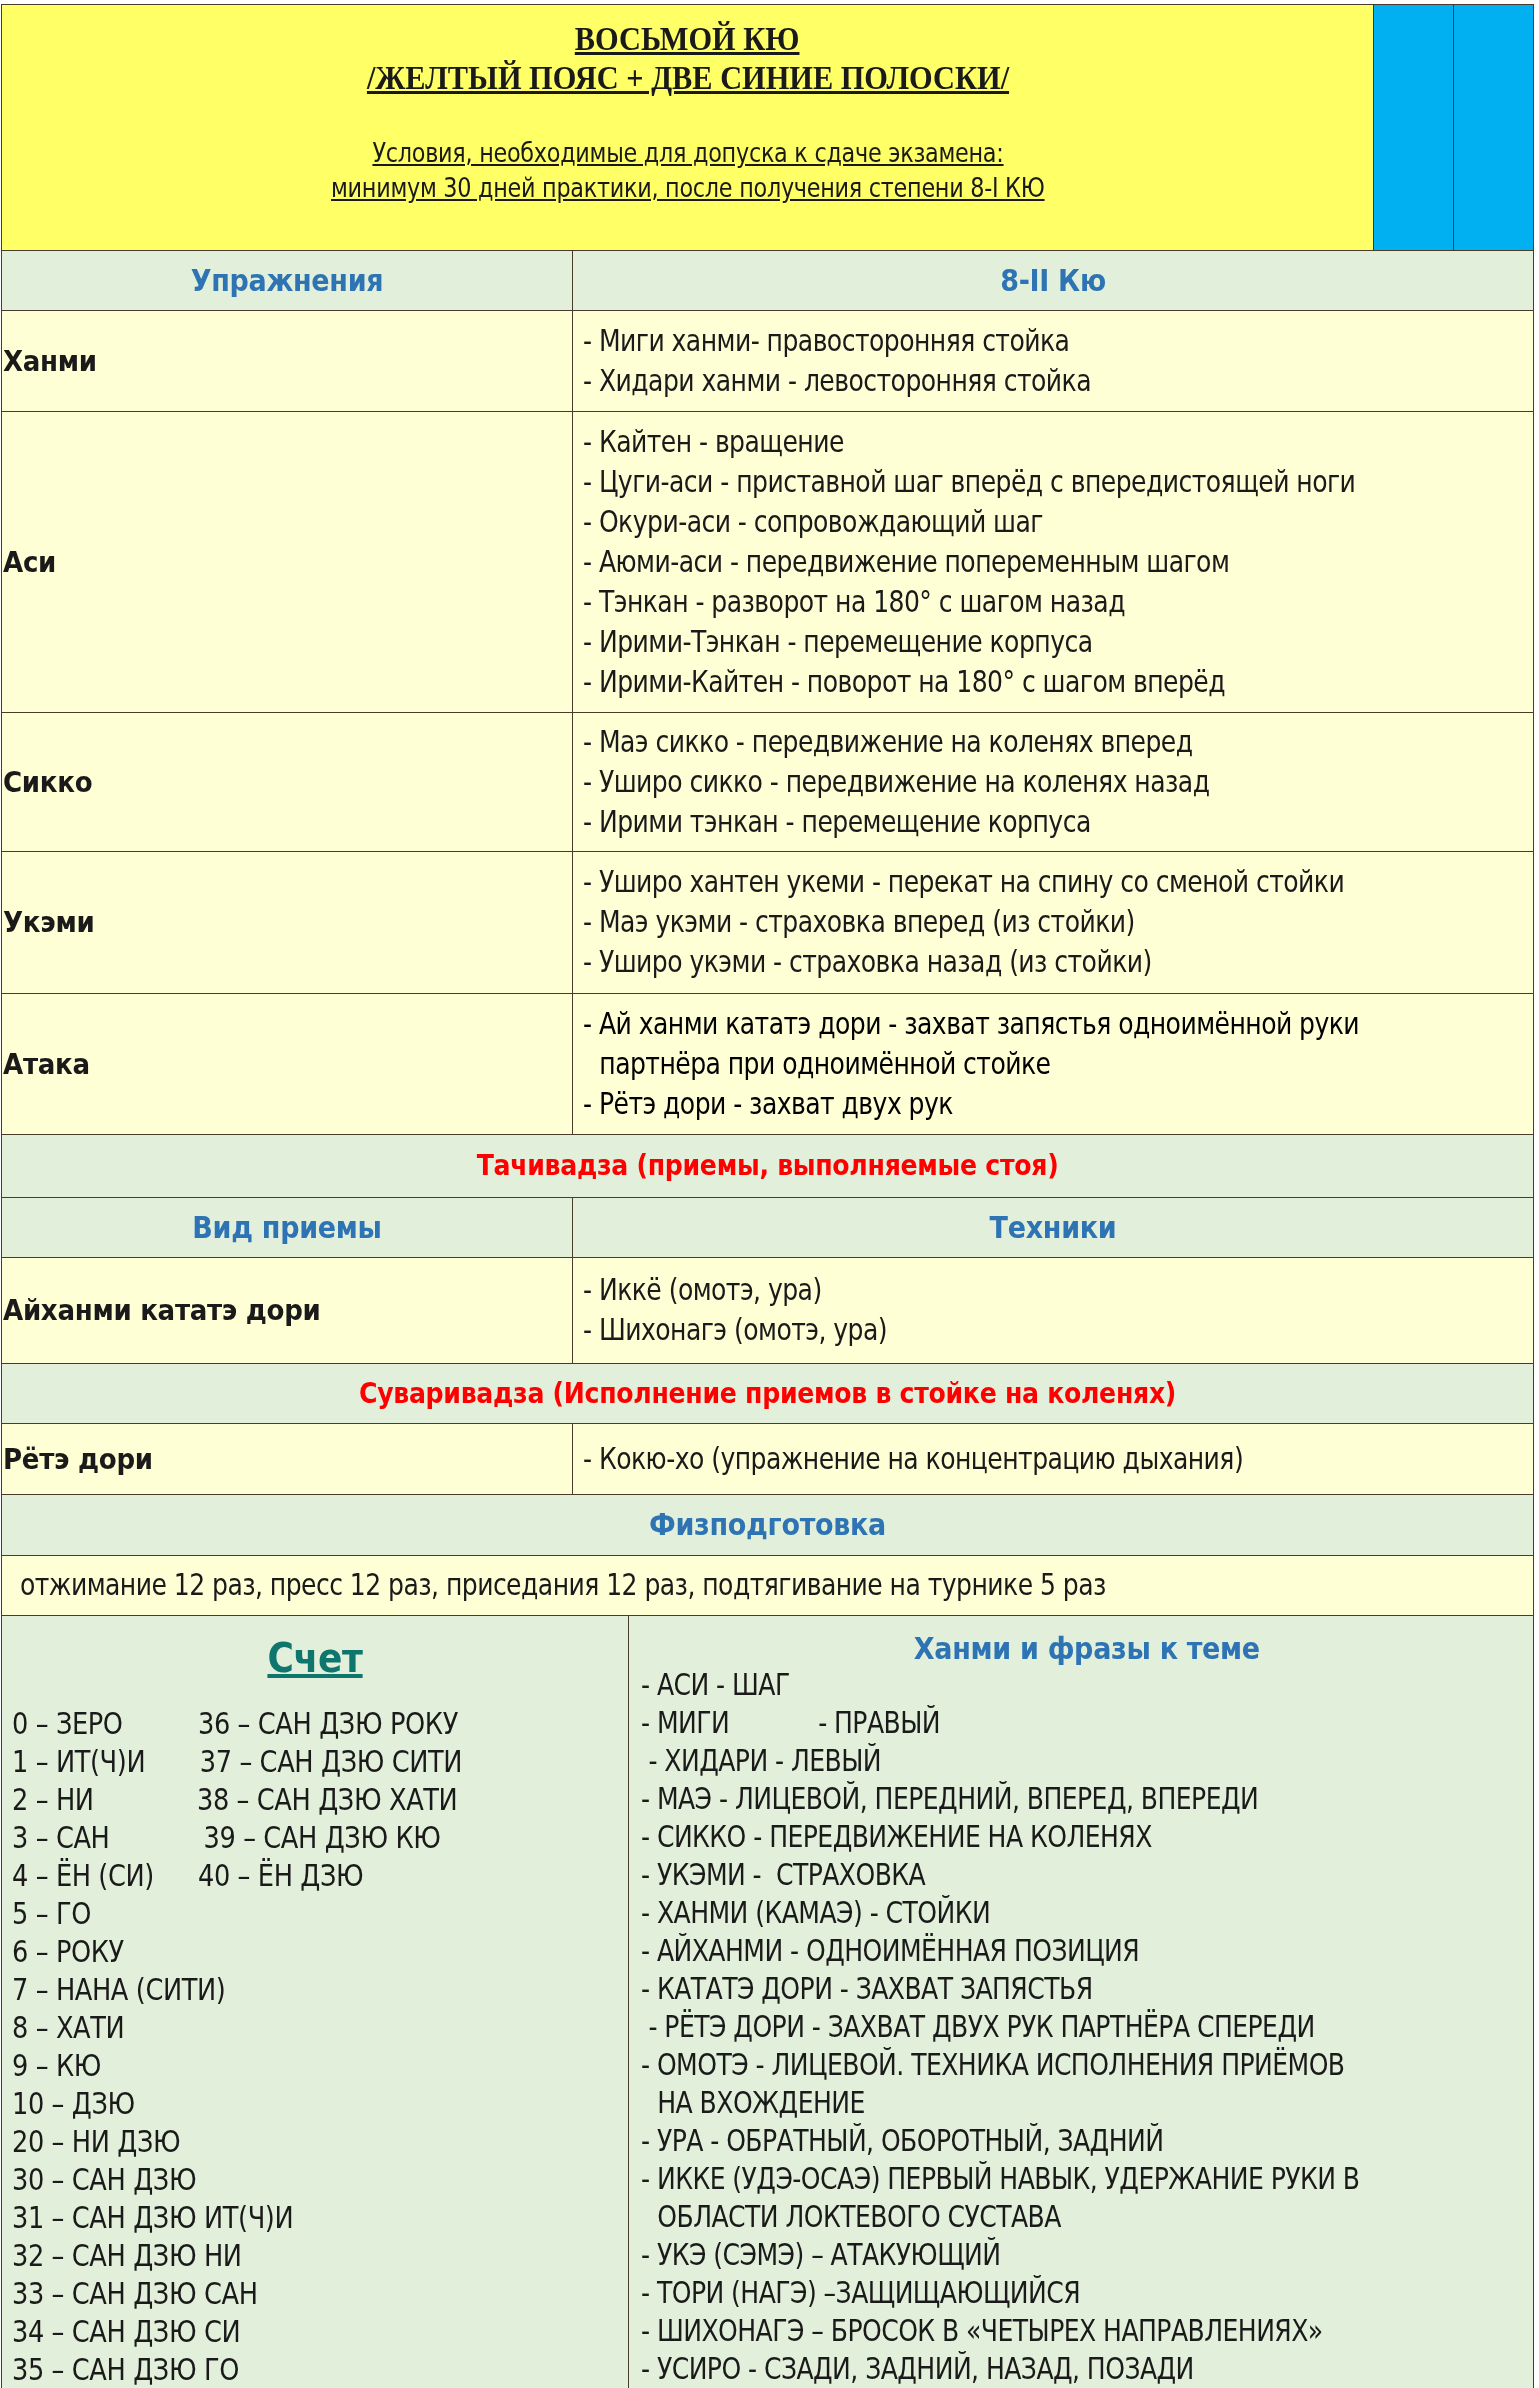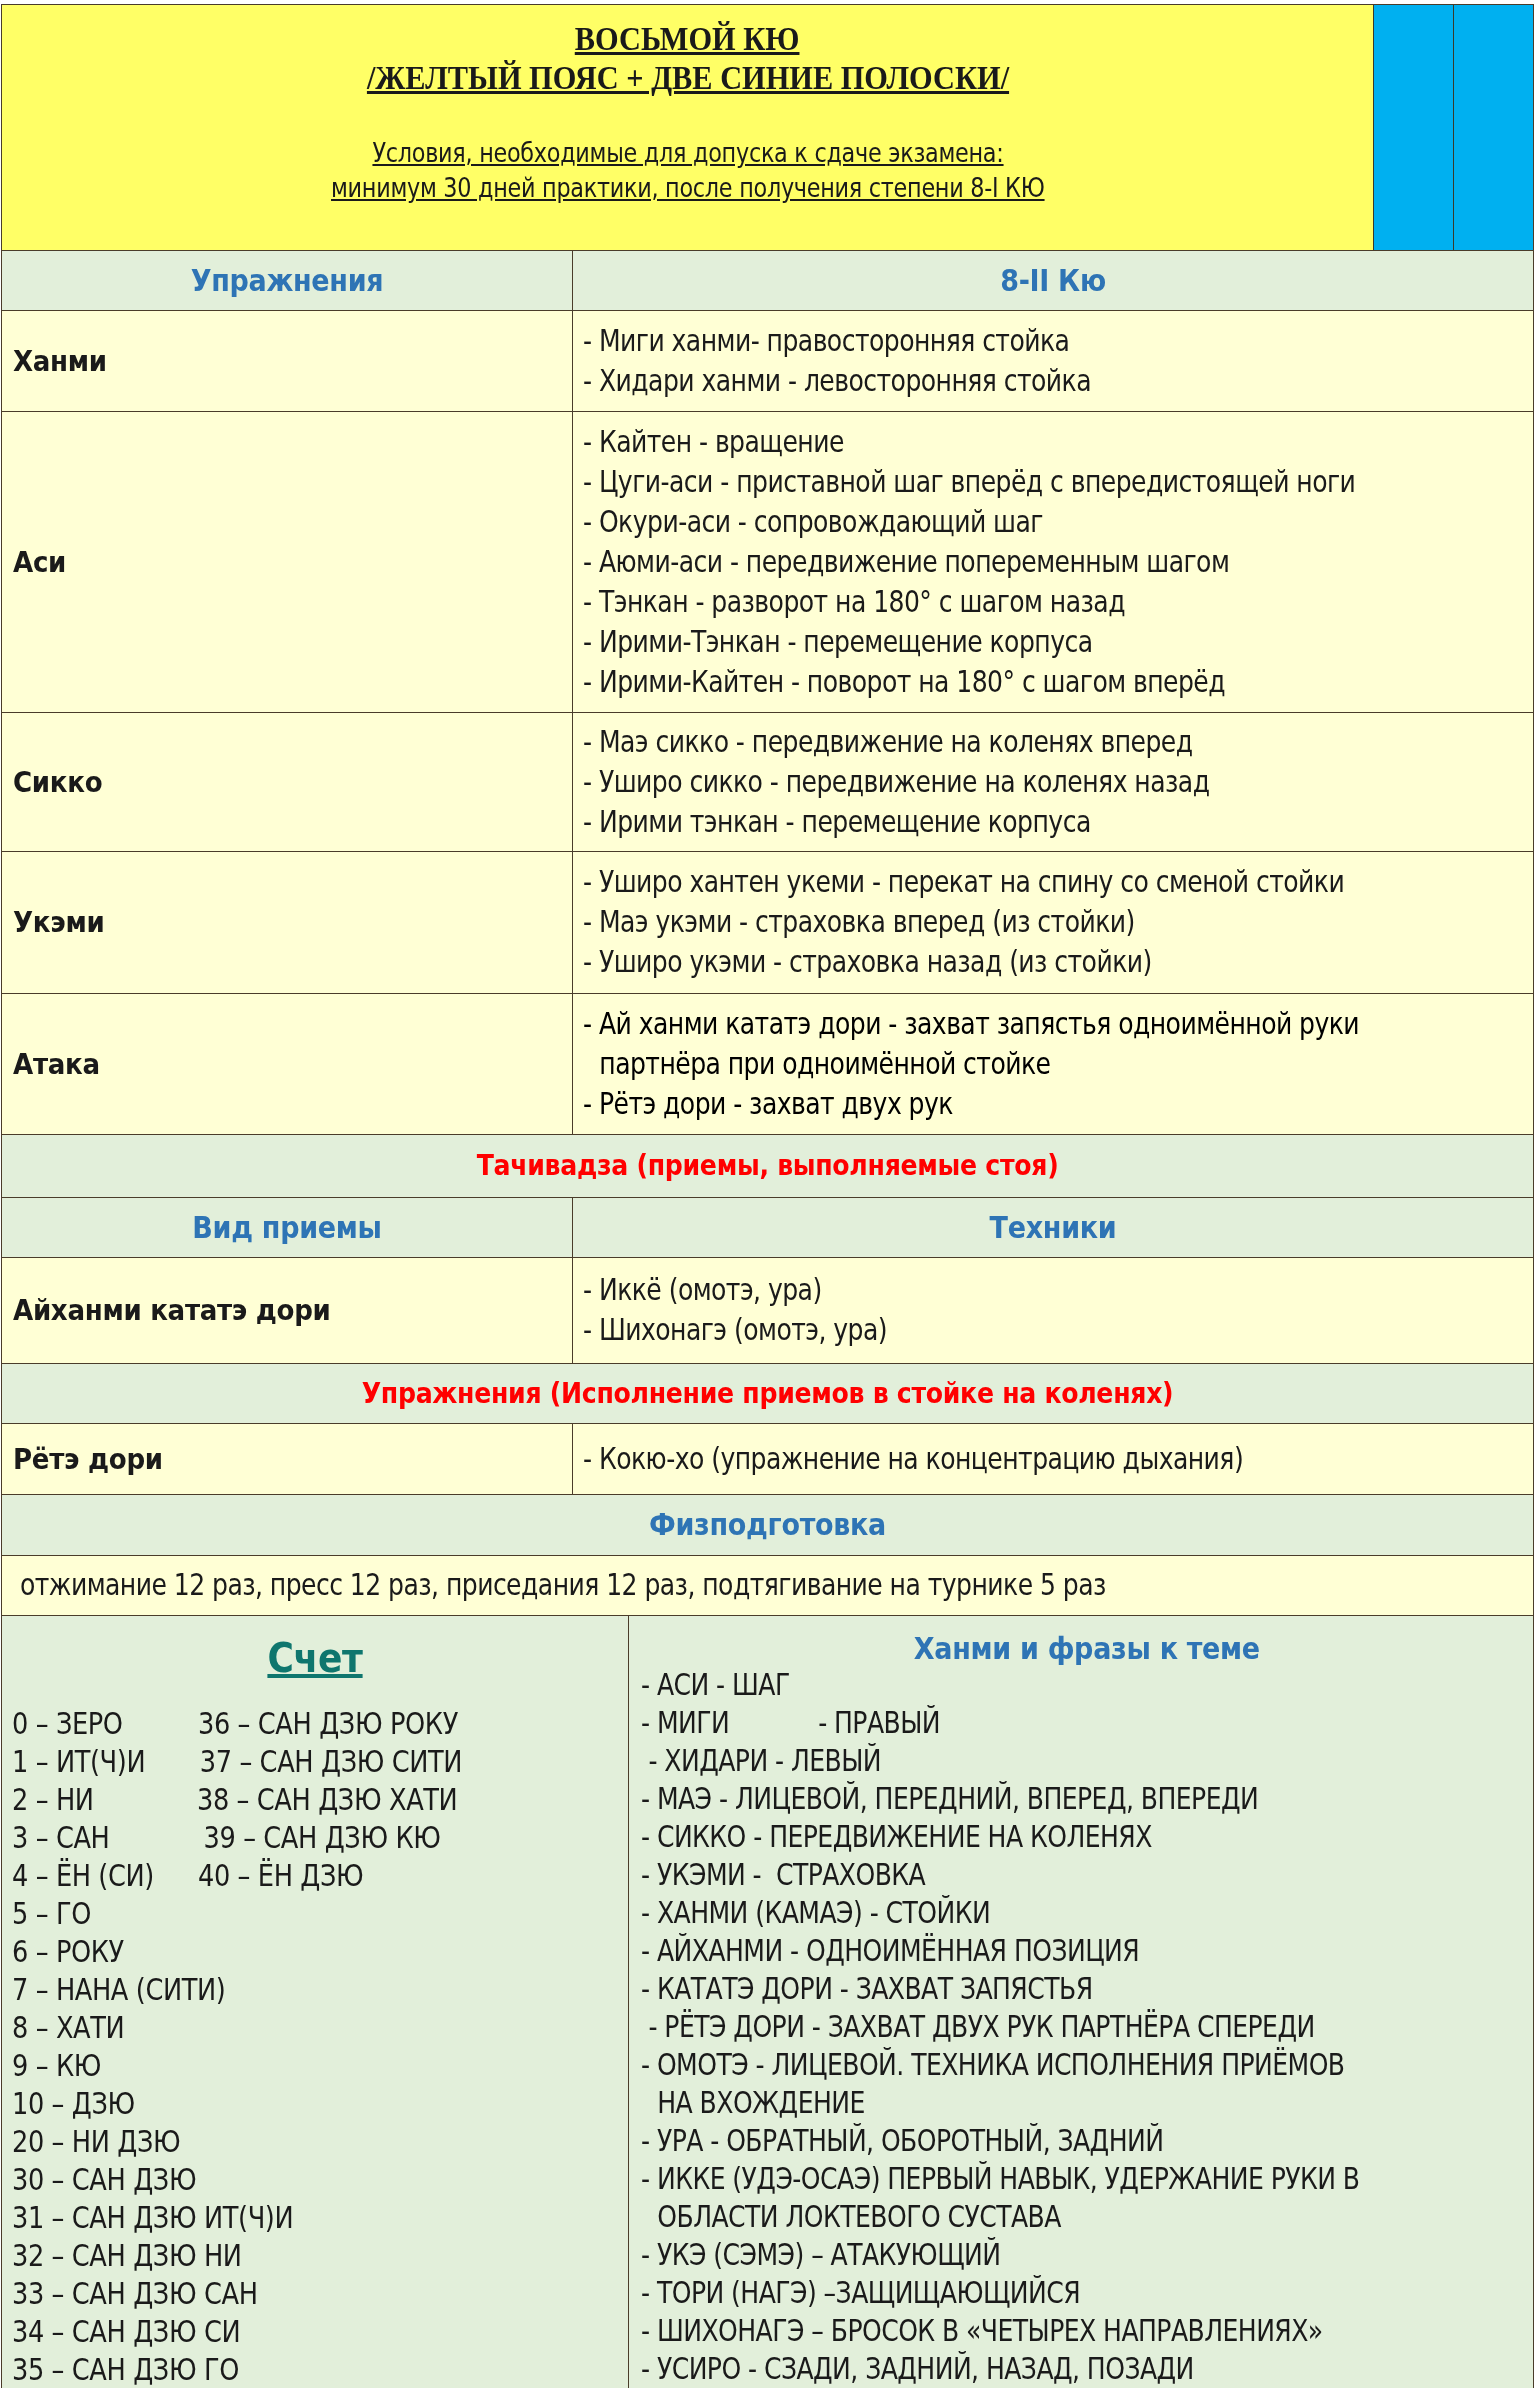--- a/index.html
+++ b/index.html
@@ -4,21 +4,21 @@
 <style>
   html, body { margin: 0; padding: 0; background: #ffffff; }
   body { width: 1539px; height: 2388px; position: relative; overflow: hidden;
          font-family: "DejaVu Sans Condensed", "DejaVu Sans", sans-serif; color: #1a1a1a; }
   .tbl { position: absolute; left: 1px; top: 3.9px; width: 1533px; border: 1.9px solid #4a3c2a; box-sizing: border-box; }
   .row { position: relative; display: flex; border-bottom: 1.9px solid #4a3c2a; box-sizing: border-box; }
   .row:last-child { border-bottom: none; }
   .yellow { background: #FFFFD5; }
   .green { background: #E2EFDA; }
   .cell { box-sizing: border-box; position: relative; }
-  .c-left { width: 571px; border-right: 1.9px solid #4a3c2a; display: flex; align-items: center; padding-left: 11px; }
+  .c-left { width: 571px; border-right: 1.9px solid #4a3c2a; display: flex; align-items: center; padding-left: 1px; }
   .c-right { flex: 1; padding-left: 9.7px; display: flex; flex-direction: column; justify-content: center; }
   .lbl { font-weight: bold; font-size: 29px; color: #1a1a1a; letter-spacing: -0.3px; }
   .li { font-size: 30px; line-height: 40px; white-space: nowrap; letter-spacing: -0.6px; transform: scaleX(0.93); transform-origin: left center; }
   .li.cont { padding-left: 17.5px; }
   .hdr { font-weight: bold; font-size: 30px; color: #2E74B5; letter-spacing: -0.3px; }
   .red { font-weight: bold; font-size: 28px; color: #FF0000; letter-spacing: -0.3px; }
   .center { justify-content: center; align-items: center; text-align: center; padding: 10px; }
 
   
   .title-row { height: 246px; background: #FFFF66; text-decoration: underline; }
@@ -143,21 +143,21 @@
         <span class="lbl">Айханми кататэ дори</span>
       </div>
     <div class="cell c-right">
       <div class="li">- Иккё (омотэ, ура)</div>
       <div class="li">- Шихонагэ (омотэ, ура)</div>
     </div>
   </div>
 
   <div class="row green" style="height:60px;">
     <div class="cell center" style="flex:1; display:flex;">
-        <span class="red">Упражнения  (Исполнение приемов в стойке на коленях)</span>
+        <span class="red">Суваривадза  (Исполнение приемов в стойке на коленях)</span>
       </div>
   </div>
   <div class="row yellow" style="height:71px;">
     <div class="cell c-left">
         <span class="lbl">Рётэ дори</span>
       </div>
     <div class="cell c-right">
       <div class="li">- Кокю-хо (упражнение на концентрацию дыхания)</div>
     </div>
   </div>

